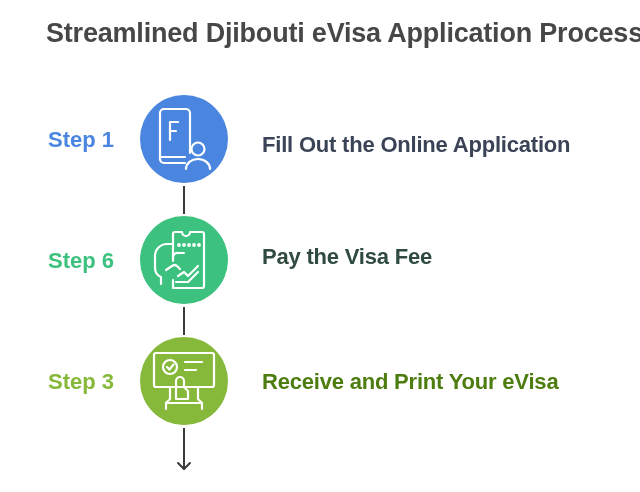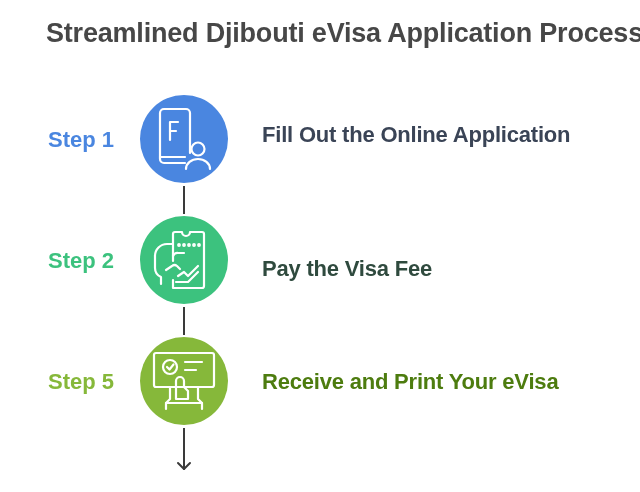--- a/index.html
+++ b/index.html
@@ -85,57 +85,57 @@
       <path d="M30 36 H36"></path>
       <circle cx="58" cy="54" r="6.5"></circle>
       <path d="M46 74 a12 10 0 0 1 24 0"></path>
     </svg>
   </div>
 </div>
 
 <div class="connector" style="top:186px;height:28px;"></div>
 
 <div>
-  <div class="step-label" style="top:248px;color:#3CC27E;">Step 2</div>
+  <div class="step-label" style="top:248px;color:#3CC27E;">Step 6</div>
   <div class="circle" style="top:216px;background:#3CC27E;">
     <svg viewBox="0 0 88 88" fill="none" stroke="#ffffff" stroke-width="2.2" stroke-linecap="round" stroke-linejoin="round">
       <path d="M33 45 V18 a2 2 0 0 1 2 -2 H42 a4 4 0 0 0 8 0 H62 a2 2 0 0 1 2 2 V70 a2 2 0 0 1 -2 2 H33 V64"></path>
       <circle cx="39" cy="29" r="0.8" fill="#fff"></circle>
       <circle cx="44" cy="29" r="0.8" fill="#fff"></circle>
       <circle cx="49" cy="29" r="0.8" fill="#fff"></circle>
       <circle cx="54" cy="29" r="0.8" fill="#fff"></circle>
       <circle cx="59" cy="29" r="0.8" fill="#fff"></circle>
       <path d="M33 28 H27 a12 12 0 0 0 -12 12 V52 a10 10 0 0 0 6 9 V68"></path>
       <path d="M33 40 a5 5 0 0 1 5 -3 H44"></path>
       <path d="M26 54 L32 50 a4 4 0 0 1 5 0 L40 53"></path>
       <path d="M38 60 L44 56 L48 60 L58 50"></path>
       <path d="M36 66 L48 66 L58 56"></path>
     </svg>
   </div>
 </div>
 
 <div class="connector" style="top:307px;height:28px;"></div>
 
 <div>
-  <div class="step-label" style="top:369px;color:#86B83A;">Step 5</div>
+  <div class="step-label" style="top:369px;color:#86B83A;">Step 3</div>
   <div class="circle" style="top:337px;background:#86B83A;">
     <svg viewBox="0 0 88 88" fill="none" stroke="#ffffff" stroke-width="2.2" stroke-linecap="round" stroke-linejoin="round">
       <rect x="14" y="16" width="60" height="34" rx="2"></rect>
       <circle cx="30" cy="30" r="7"></circle>
       <path d="M27 30 L29.5 32.5 L33.5 27.5"></path>
       <path d="M45 25 H62"></path>
       <path d="M45 33 H56"></path>
       <path d="M36 52 V44 a4 4 0 0 1 8 0 V50 L48 54 V62 H36 Z"></path>
       <path d="M48 50 H58 V62 L62 66 V72"></path>
       <path d="M26 72 V66 L30 62 V50 H36"></path>
       <path d="M26 66 H62"></path>
     </svg>
   </div>
 </div>
 
 <svg class="arrow" viewBox="0 0 20 44" fill="none" stroke="#3a3a3a" stroke-width="2" stroke-linecap="round" stroke-linejoin="round">
   <path d="M10 0 V41"></path>
   <path d="M4 35 L10 41 L16 35"></path>
 </svg>
 
-<div class="step-text" style="top:122px;color:#3A4456;">Fill Out the Online Application</div>
-<div class="step-text" style="top:256px;color:#2F4A3E;">Pay the Visa Fee</div>
+<div class="step-text" style="top:132px;color:#3A4456;">Fill Out the Online Application</div>
+<div class="step-text" style="top:244px;color:#2F4A3E;">Pay the Visa Fee</div>
 <div class="step-text" style="top:369px;color:#4d7c0f;">Receive and Print Your eVisa</div>
 
 </body></html>

